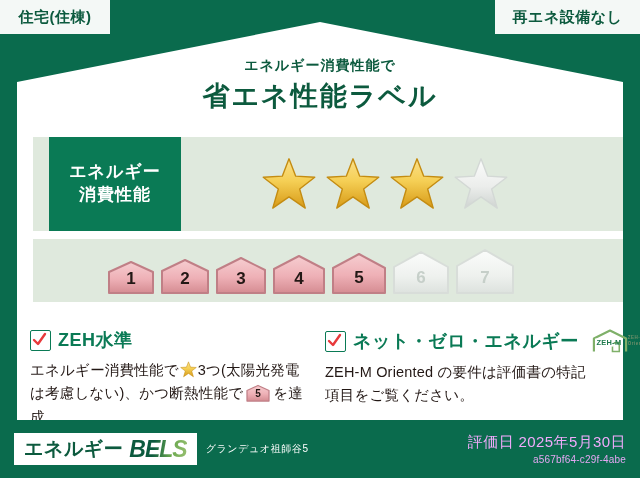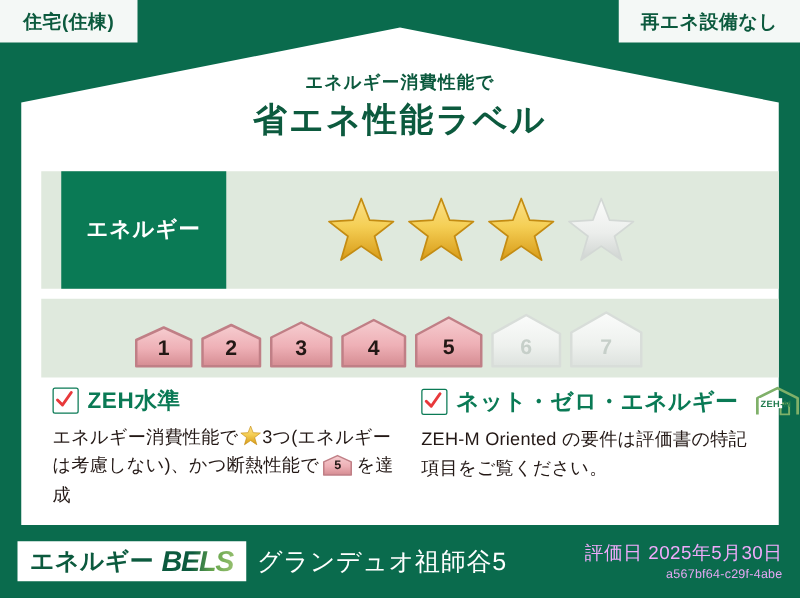--- a/index.html
+++ b/index.html
@@ -69,21 +69,21 @@
   .chip svg{display:block;}
   .chip .num{
     position:absolute;left:0;right:0;bottom:14%;
     text-align:center;font-weight:bold;font-size:17px;
     color:#231815;
   }
   .chip.off .num{color:#c6cfc9;}
 
   
   .info{
-    position:absolute;top:308px;width:282px;margin-left:12px;
+    position:absolute;top:328px;width:282px;
   }
   .info.left{left:30px;}
   .info.right{left:325px;}
   .info-title{
     display:flex;align-items:center;gap:7px;
     font-weight:bold;font-size:18px;color:#0a7a55;
     letter-spacing:.5px;white-space:nowrap;
   }
   .cbox{
     width:19px;height:19px;flex:0 0 19px;
@@ -112,21 +112,21 @@
   .bels-jp{
     font-weight:bold;font-size:19px;color:#0c5a3e;letter-spacing:.5px;
   }
   .bels-en{
     font-weight:bold;font-size:23px;margin-left:6px;
     font-style:italic;letter-spacing:-1px;
     background:linear-gradient(100deg,#0c5a3e 0%,#0c5a3e 42%,#6aa84f 72%,#9cc274 100%);
     -webkit-background-clip:text;background-clip:text;color:transparent;
   }
   .bldg-name{
-    margin-left:9px;color:#ffffff;font-size:20px;letter-spacing:.6px;
+    margin-left:9px;color:#ffffff;font-size:10px;letter-spacing:.6px;
   }
   .foot-right{
     margin-left:auto;margin-right:14px;text-align:right;color:#f0abfc;
   }
   .foot-date{font-size:15px;letter-spacing:.4px;}
   .foot-id{font-size:10px;letter-spacing:.2px;margin-top:2px;opacity:.95;}
 </style>
 </head>
 <body>
 
@@ -142,20 +142,21 @@
   <div class="corner-tag right">
     <span>再エネ設備なし</span>
   </div>
 
   <div class="hdr hdr-sub">エネルギー消費性能で</div>
   <div class="hdr hdr-main">省エネ性能ラベル</div>
 
   <div class="row row-energy">
     <div class="row-head">
       <span>エネルギー</span>
+      <span>消費性能</span>
     </div>
     <div class="row-body">
       <div class="stars">
         <svg class="star" viewBox="0 0 100 96">
           <defs>
             <linearGradient id="g1" x1="0" y1="0" x2="0" y2="1">
               <stop offset="0%" stop-color="#fbe08a"></stop>
                 <stop offset="45%" stop-color="#f5cf55"></stop>
               <stop offset="100%" stop-color="#d79a17"></stop>
             </linearGradient>
@@ -256,21 +257,21 @@
       <span class="cbox">
         <svg width="15" height="15" viewBox="0 0 15 15">
           <polyline points="2,8 6,12 13,2" fill="none" stroke="#e8393b" stroke-width="2.4" stroke-linecap="round" stroke-linejoin="round"></polyline>
         </svg>
       </span>
       <span>ZEH水準</span>
     </div>
     <div class="info-desc">
       <span>エネルギー消費性能で</span><svg class="inline-star" width="17" height="17" viewBox="0 0 100 96">
           <polygon points="50,3 62,34 96,36 69,57 79,91 50,71 21,91 31,57 4,36 38,34" fill="url(#g1)" stroke="#c48c12" stroke-width="3" stroke-linejoin="round"></polygon>
-        </svg><span>3つ(エネルギー</span><br>
+        </svg><span>3つ(太陽光発電</span><br>
       <span>は考慮しない)、かつ断熱性能で</span><span class="inline-chip" style="position:relative;display:inline-block;width:26px;height:18px;"><svg width="26" height="18" viewBox="0 0 50 36">
             <polygon points="3,34 3,13 25,3 47,13 47,34" fill="url(#pk)" stroke="#c07f86" stroke-width="2.5" stroke-linejoin="round"></polygon>
           </svg><span style="position:absolute;left:0;right:0;bottom:0px;text-align:center;font-size:10px;font-weight:bold;color:#231815;">5</span></span><span>を達成</span>
     </div>
   </div>
 
   <div class="info right">
     <div class="info-title">
       <span class="cbox">
         <svg width="15" height="15" viewBox="0 0 15 15">

